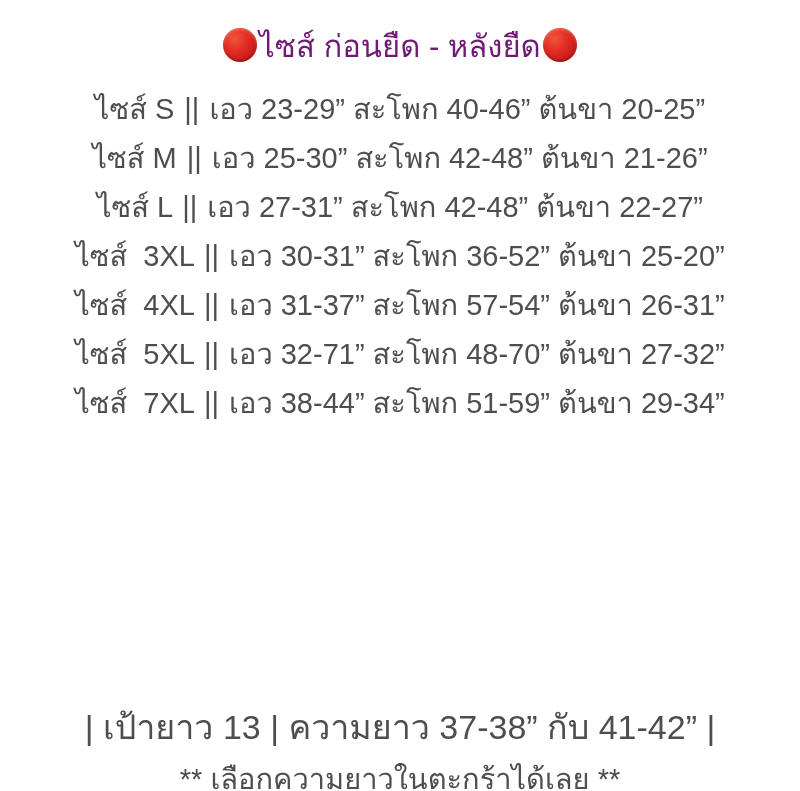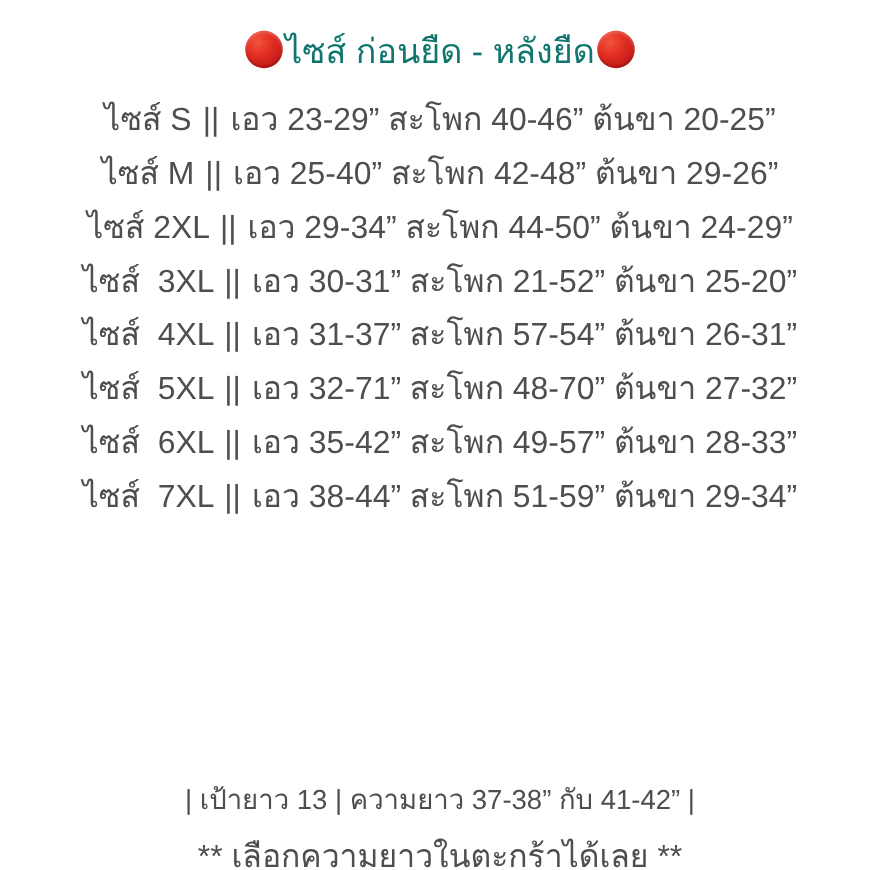--- a/index.html
+++ b/index.html
@@ -18,21 +18,21 @@
     width: 800px;
     height: 791px;
     text-align: center;
     position: relative;
   }
   .title {
     margin-top: 24px;
     font-size: 31px;
     line-height: 46px;
     font-weight: 400;
-    color: #0f766e;
+    color: #701a75;
     white-space: nowrap;
   }
   .title .title-text {
     white-space: pre;
   }
   .red-circle {
     display: inline-block;
     width: 34px;
     height: 34px;
     border-radius: 50%;
@@ -57,21 +57,21 @@
   .size-row .sep {
     padding: 0 2px;
   }
   .footer {
     position: absolute;
     left: 0;
     right: 0;
     top: 678px;
   }
   .footer-line1 {
-    font-size: 25px;
+    font-size: 34px;
     line-height: 50px;
     white-space: nowrap;
     color: #4d4e50;
   }
   .footer-line2 {
     font-size: 29px;
     line-height: 54px;
     white-space: nowrap;
     color: #4d4e50;
   }
@@ -80,26 +80,25 @@
 <body>
 
 <div class="sheet">
 
   <div class="title">
     <span class="red-circle"></span><span class="title-text">ไซส์ ก่อนยืด - หลังยืด</span><span class="red-circle"></span>
   </div>
 
   <div class="rows">
     <div class="size-row"><span class="label">ไซส์ S</span> <span class="sep">||</span> <span class="seg">เอว 23-29”</span> <span class="seg">สะโพก 40-46”</span> <span class="seg">ต้นขา 20-25”</span></div>
-    <div class="size-row"><span class="label">ไซส์ M</span> <span class="sep">||</span> <span class="seg">เอว 25-40”</span> <span class="seg">สะโพก 42-48”</span> <span class="seg">ต้นขา 29-26”</span></div>
-    <div class="size-row"><span class="label">ไซส์ 2XL</span> <span class="sep">||</span> <span class="seg">เอว 29-34”</span> <span class="seg">สะโพก 44-50”</span> <span class="seg">ต้นขา 24-29”</span></div>
-    <div class="size-row"><span class="label">ไซส์  3XL</span> <span class="sep">||</span> <span class="seg">เอว 30-31”</span> <span class="seg">สะโพก 21-52”</span> <span class="seg">ต้นขา 25-20”</span></div>
+    <div class="size-row"><span class="label">ไซส์ M</span> <span class="sep">||</span> <span class="seg">เอว 25-30”</span> <span class="seg">สะโพก 42-48”</span> <span class="seg">ต้นขา 21-26”</span></div>
+    <div class="size-row"><span class="label">ไซส์ L</span> <span class="sep">||</span> <span class="seg">เอว 27-31”</span> <span class="seg">สะโพก 42-48”</span> <span class="seg">ต้นขา 22-27”</span></div>
+    <div class="size-row"><span class="label">ไซส์  3XL</span> <span class="sep">||</span> <span class="seg">เอว 30-31”</span> <span class="seg">สะโพก 36-52”</span> <span class="seg">ต้นขา 25-20”</span></div>
     <div class="size-row"><span class="label">ไซส์  4XL</span> <span class="sep">||</span> <span class="seg">เอว 31-37”</span> <span class="seg">สะโพก 57-54”</span> <span class="seg">ต้นขา 26-31”</span></div>
     <div class="size-row"><span class="label">ไซส์  5XL</span> <span class="sep">||</span> <span class="seg">เอว 32-71”</span> <span class="seg">สะโพก 48-70”</span> <span class="seg">ต้นขา 27-32”</span></div>
-    <div class="size-row"><span class="label">ไซส์  6XL</span> <span class="sep">||</span> <span class="seg">เอว 35-42”</span> <span class="seg">สะโพก 49-57”</span> <span class="seg">ต้นขา 28-33”</span></div>
     <div class="size-row"><span class="label">ไซส์  7XL</span> <span class="sep">||</span> <span class="seg">เอว 38-44”</span> <span class="seg">สะโพก 51-59”</span> <span class="seg">ต้นขา 29-34”</span></div>
   </div>
 
   <div class="footer">
     <div class="footer-line1">| เป้ายาว 13 | ความยาว 37-38” กับ 41-42” |</div>
     <div class="footer-line2">** เลือกความยาวในตะกร้าได้เลย **</div>
   </div>
 
 </div>
 

